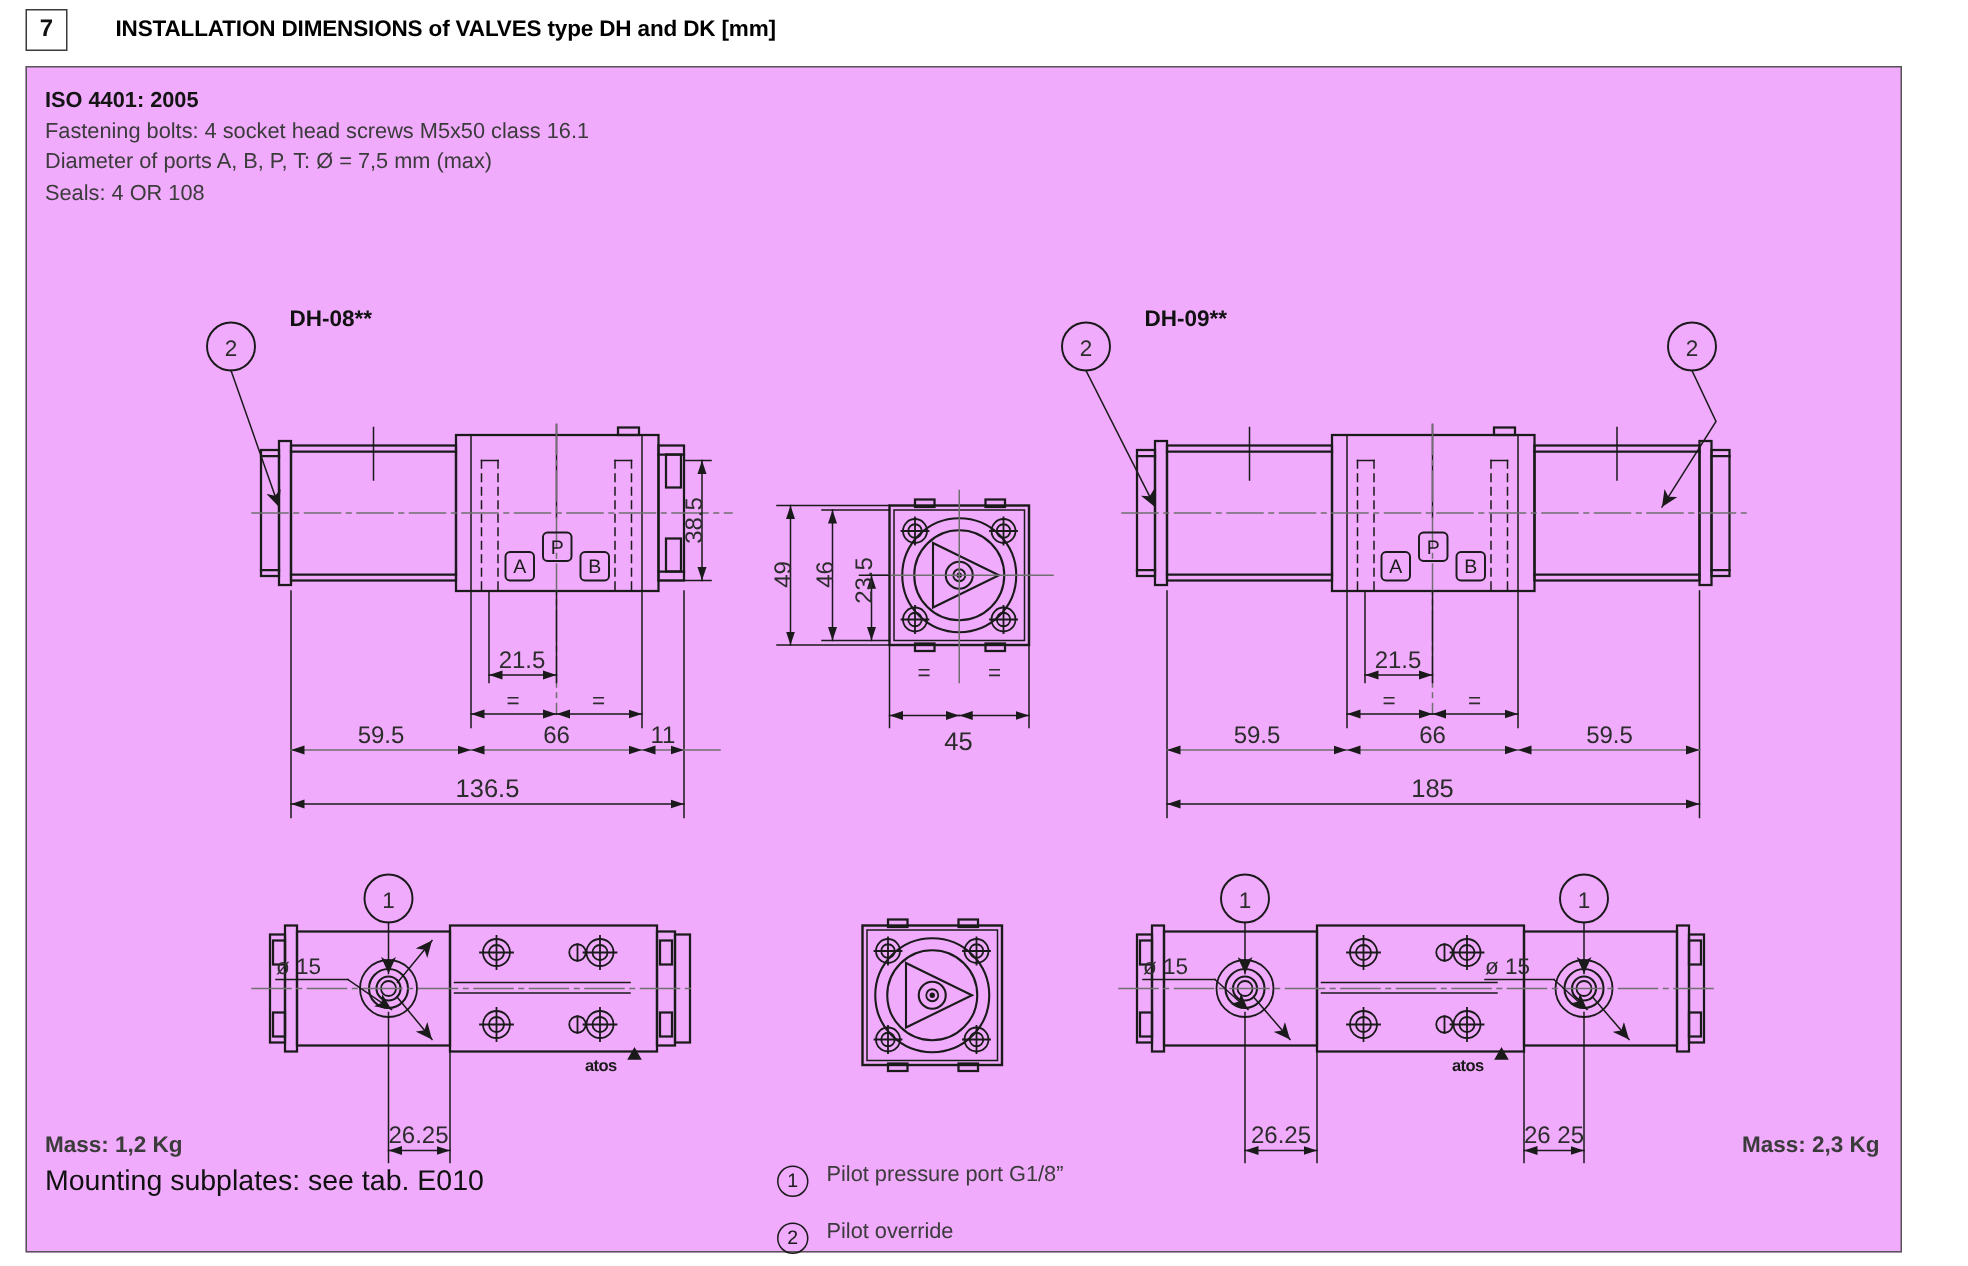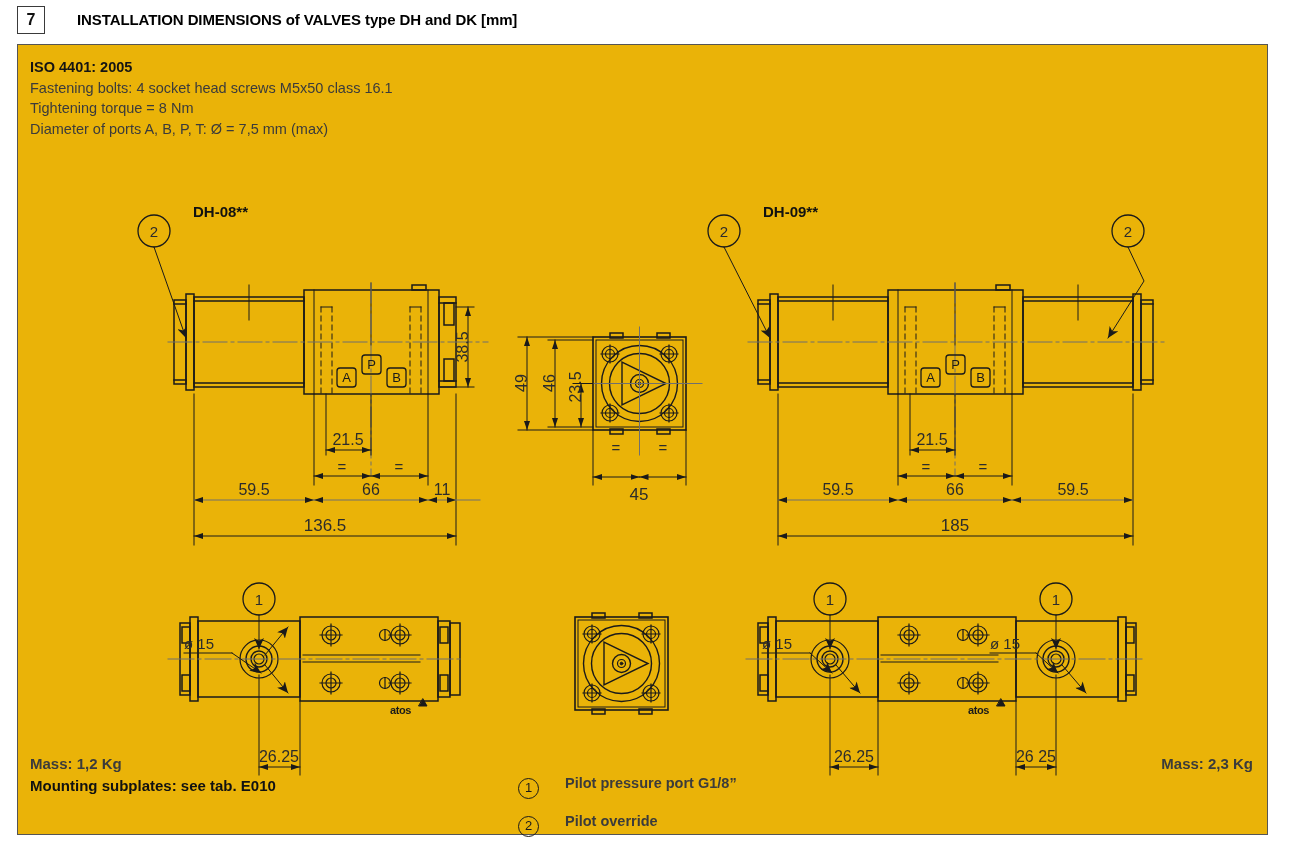--- a/index.html
+++ b/index.html
@@ -20,61 +20,61 @@
   }
   #sec-title{
     position:absolute;left:60px;top:7px;
     font-size:15px;font-weight:bold;letter-spacing:-0.1px;color:#000000;
     white-space:nowrap;
   }
 
   
   #frame{
     position:absolute;left:17px;top:44px;width:1251px;height:791px;
-    border:1.6px solid #555;box-sizing:border-box;background:#eab308;
+    border:1.6px solid #555;box-sizing:border-box;background:#f0abfc;
   }
 
   
   #spec{position:absolute;left:12px;top:12px;font-size:14.5px;line-height:20.6px;color:#3b3b3b;}
   #spec .b{font-weight:bold;color:#141414;}
 
   
   #draw{position:absolute;left:0;top:0;width:1251px;height:791px;}
 
   
   .masslbl{position:absolute;font-size:15px;color:#3b3b3b;white-space:nowrap;font-weight:bold;}
   #mass-left{left:12px;top:710px;}
   #mass-right{right:14px;top:710px;}
-  #subplates{position:absolute;left:12px;top:732px;font-size:15px;font-weight:bold;color:#111;white-space:nowrap;}
+  #subplates{position:absolute;left:12px;top:732px;font-size:19px;font-weight:normal;color:#111;white-space:nowrap;}
   .legrow{position:absolute;font-size:14.5px;color:#3b3b3b;white-space:nowrap;}
   #leg1{left:500px;top:730px;}
   #leg2{left:500px;top:768px;}
-  .legtxt{margin-left:26px;font-weight:bold;}
+  .legtxt{margin-left:12px;}
   .balloon-inline{
     display:inline-block;width:19px;height:19px;border:1.3px solid #1a1a1a;border-radius:50%;
     text-align:center;line-height:17px;font-size:13px;color:#1a1a1a;vertical-align:-4px;
   }
 </style>
 </head>
 <body>
 
 <div class="page">
 
   <div id="header">
     <div id="sec-num">7</div>
     <div id="sec-title">INSTALLATION DIMENSIONS of VALVES type DH and DK [mm]</div>
   </div>
 
   <div id="frame">
 
     <div id="spec">
       <div class="b">ISO 4401: 2005</div>
       <div>Fastening bolts: 4 socket head screws M5x50 class 16.1</div>
-      <div>Tightening torque = 8 Nm</div>
       <div>Diameter of ports A, B, P, T: Ø = 7,5 mm (max)</div>
+      <div>Seals: 4 OR 108</div>
     </div>
 
     <svg id="draw" viewBox="0 0 1251 791">
       <defs>
         <marker id="ar" markerWidth="10" markerHeight="8" refX="9" refY="4" orient="auto" markerUnits="userSpaceOnUse">
           <path d="M0,1 L9,4 L0,7 z" fill="#1a1a1a"></path>
         </marker>
         <marker id="arS" markerWidth="10" markerHeight="8" refX="1" refY="4" orient="auto" markerUnits="userSpaceOnUse">
           <path d="M10,1 L1,4 L10,7 z" fill="#1a1a1a"></path>
         </marker>

